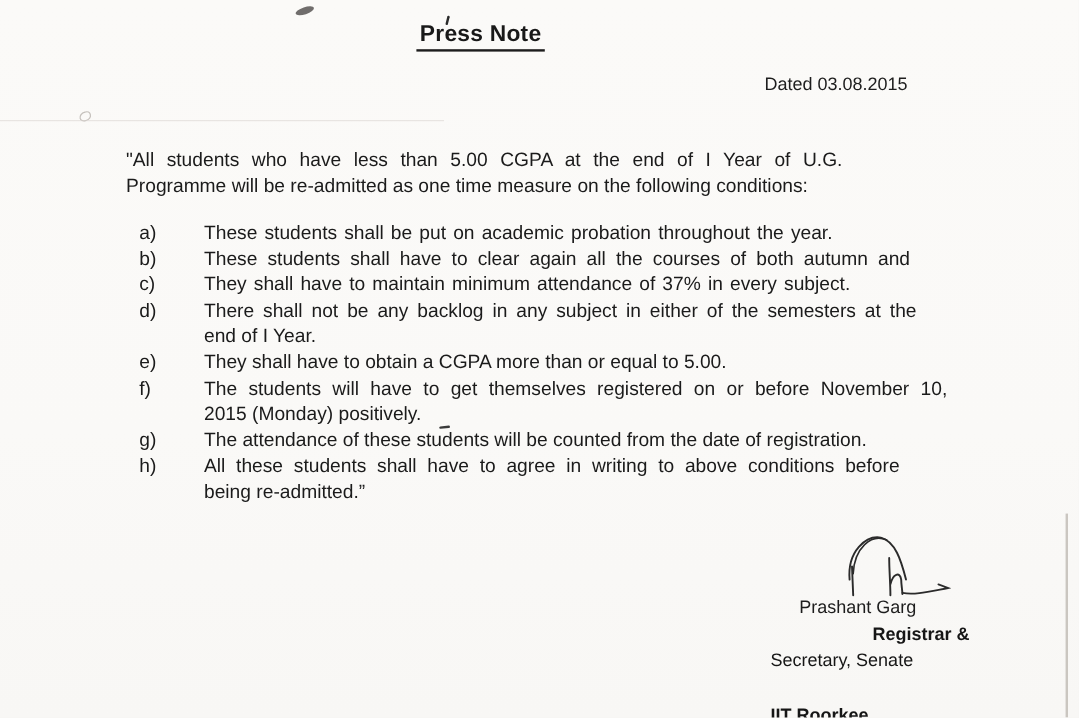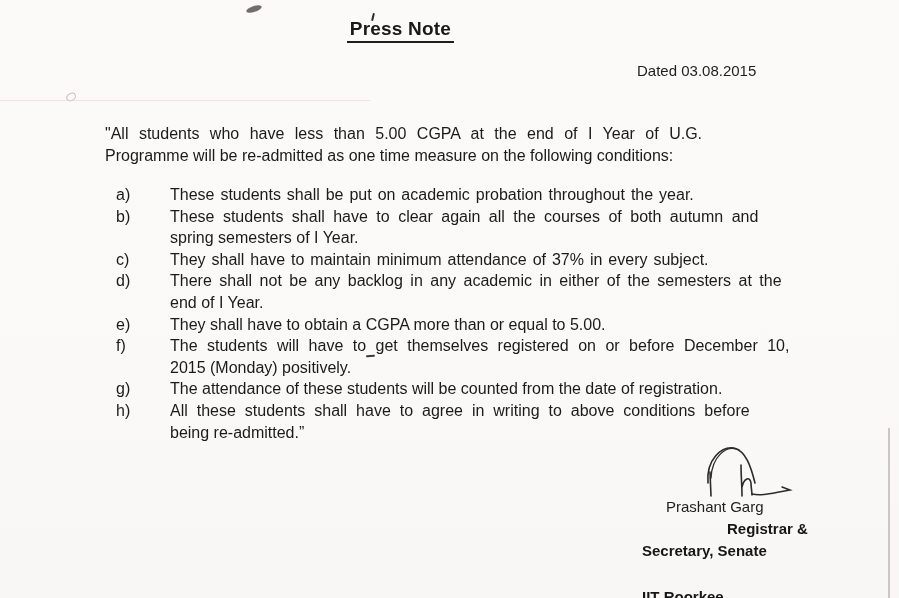--- a/index.html
+++ b/index.html
@@ -50,21 +50,21 @@
   .ws6{word-spacing:6px;}
   .ws5{word-spacing:5px;}
   .ws45{word-spacing:4.5px;}
   .ws4{word-spacing:4px;}
   .ws3{word-spacing:3px;}
   .ws15{word-spacing:1.5px;}
   
   .signature-svg{position:absolute;left:698px;top:443px;}
   .sig-name{position:absolute;left:666px;top:498px;font-size:15px;color:#1d1d1d;}
   .sig-role1{position:absolute;left:688px;top:520px;font-size:15px;font-weight:700;color:#161616;margin-left:39px;}
-  .sig-role2{position:absolute;left:642px;top:542px;font-size:15px;font-weight:700;color:#161616;}
+  .sig-role2{position:absolute;left:642px;top:542px;font-size:15px;font-weight:400;color:#161616;}
   .sig-org{position:absolute;left:642px;top:564px;font-size:15px;font-weight:700;color:#161616;margin-top:24px;}
   
   .artifact{position:absolute;pointer-events:none;}
   .top-smudge{left:246px;top:6px;width:16px;height:6px;background:#4d4a48;border-radius:50%;transform:rotate(-18deg);opacity:.8;}
   .margin-squiggle{left:66px;top:93px;width:8px;height:6px;border:1px solid #988f88;border-radius:60% 40% 55% 45%;transform:rotate(-15deg);opacity:.55;}
   .scanline{left:0;top:100px;width:370px;height:1px;background:#d9d4cf;opacity:.55;}
   .dash-mark{left:366px;top:355px;width:9px;height:2px;background:#3a3a3a;transform:rotate(-6deg);border-radius:1px;}
   .edge-line{left:888px;top:428px;width:2px;height:170px;background:#b7b0aa;opacity:.7;}
 </style>
 </head>
@@ -94,46 +94,45 @@
   <div class="list-item">
     <div class="list-label">a)</div>
     <div class="list-text">
       <div class="ws15">These students shall be put on academic probation throughout the year.</div>
     </div>
   </div>
   <div class="list-item">
     <div class="list-label">b)</div>
     <div class="list-text">
       <div class="ws4">These students shall have to clear again all the courses of both autumn and</div>
-      <div>spring semesters of I Year.</div>
     </div>
   </div>
   <div class="list-item">
     <div class="list-label">c)</div>
     <div class="list-text">
       <div class="ws15">They shall have to maintain minimum attendance of 37% in every subject.</div>
     </div>
   </div>
   <div class="list-item">
     <div class="list-label">d)</div>
     <div class="list-text">
-      <div class="ws3">There shall not be any backlog in any academic in either of the semesters at the</div>
+      <div class="ws3">There shall not be any backlog in any subject in either of the semesters at the</div>
       <div>end of I Year.</div>
     </div>
   </div>
   <div class="list-item">
     <div class="list-label">e)</div>
     <div class="list-text">
       <div>They shall have to obtain a CGPA more than or equal to 5.00.</div>
     </div>
   </div>
   <div class="list-item">
     <div class="list-label">f)</div>
     <div class="list-text">
-      <div class="ws5">The students will have to get themselves registered on or before December 10,</div>
+      <div class="ws5">The students will have to get themselves registered on or before November 10,</div>
       <div>2015 (Monday) positively.</div>
     </div>
   </div>
   <div class="list-item">
     <div class="list-label">g)</div>
     <div class="list-text">
       <div>The attendance of these students will be counted from the date of registration.</div>
     </div>
   </div>
   <div class="list-item">

